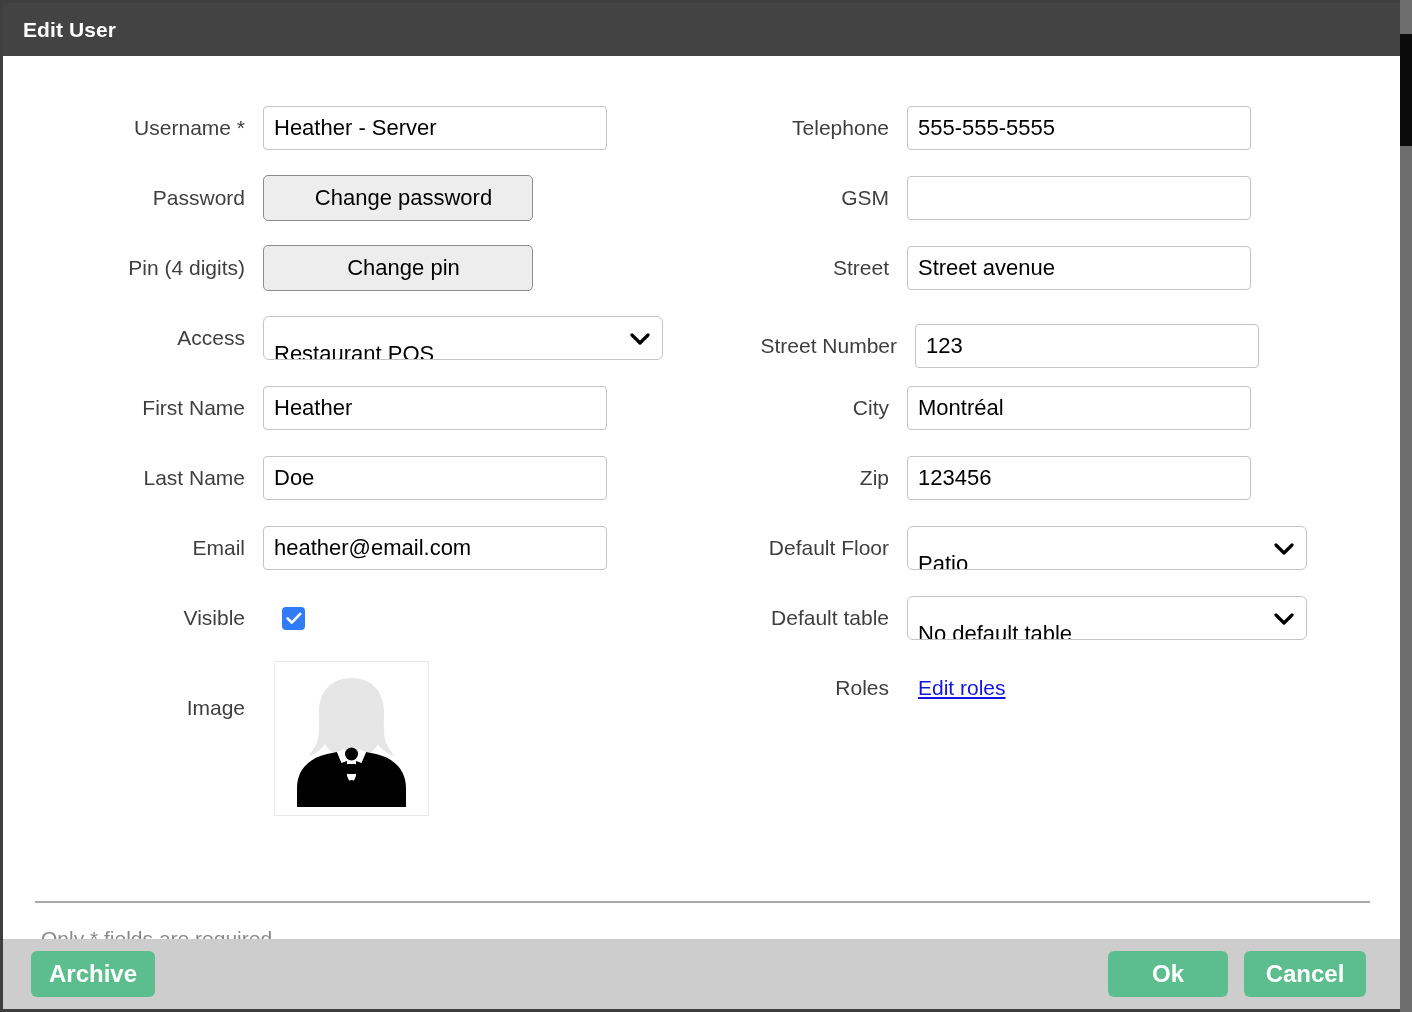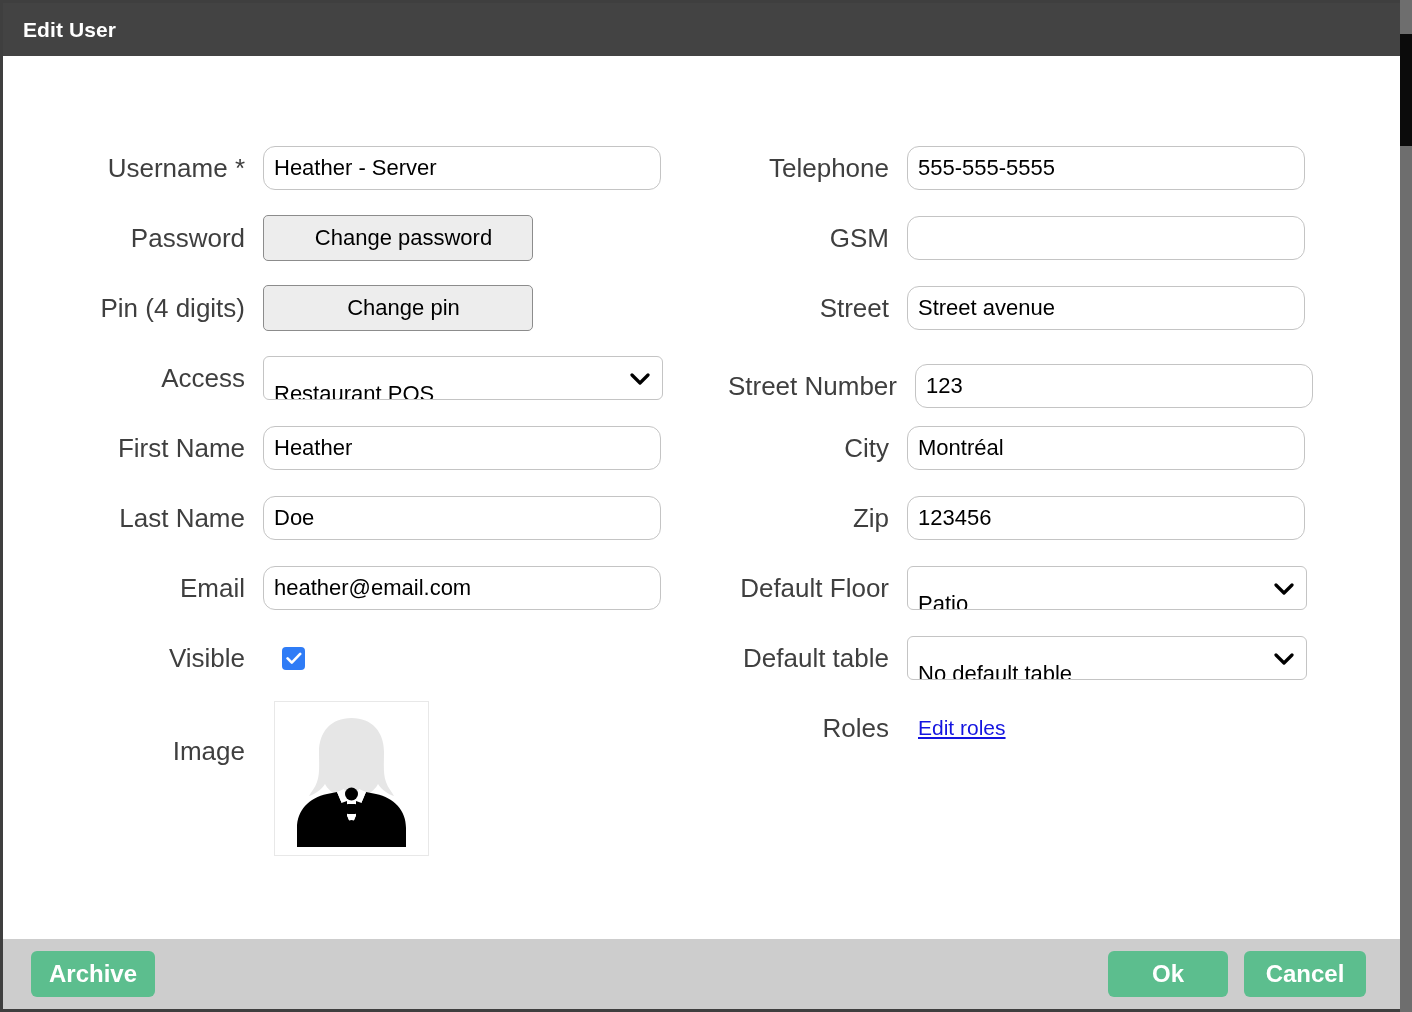--- a/index.html
+++ b/index.html
@@ -12,21 +12,20 @@
   }
 
   #dialog {
     position: absolute;
     left: 3px; top: 3px;
     width: 1397px; height: 1006px;
     background: #ffffff;
     display: flex;
     flex-direction: column;
     overflow: hidden;
-    gap: 40px;
   }
 
   
   #titlebar {
     height: 53px;
     background: #434343;
     flex: none;
     display: flex;
     align-items: center;
     padding-left: 20px;
@@ -51,36 +50,36 @@
   #col-right { left: 700px; width: 640px; }
 
   .field-row {
     position: absolute;
     height: 44px;
     display: flex;
     align-items: center;
   }
   .f-label {
     color: #3f3f3f;
-    font-size: 26px;
+    font-size: 21px;
     text-align: right;
     white-space: nowrap;
     font-family: "Liberation Sans", sans-serif;
   }
   #col-left .f-label  { width: 190px; left: 52px; position: absolute; }
   #col-right .f-label { width: 220px; left: -34px; position: absolute; }
 
   .f-control { position: absolute; padding-left: 11px; }
   #col-left  .f-control { left: 260px; }
   #col-right .f-control { left: 204px; }
 
   .text-input {
-    width: 398px; height: 44px;
+    width: 344px; height: 44px;
     border: 1px solid #c4c4c4;
-    border-radius: 12px;
+    border-radius: 4px;
     background: #fff;
     font-size: 22px;
     color: #000;
     padding: 0 10px;
     font-family: "Liberation Sans", sans-serif;
     line-height: 42px;
     white-space: nowrap;
     overflow: hidden;
   }
 

